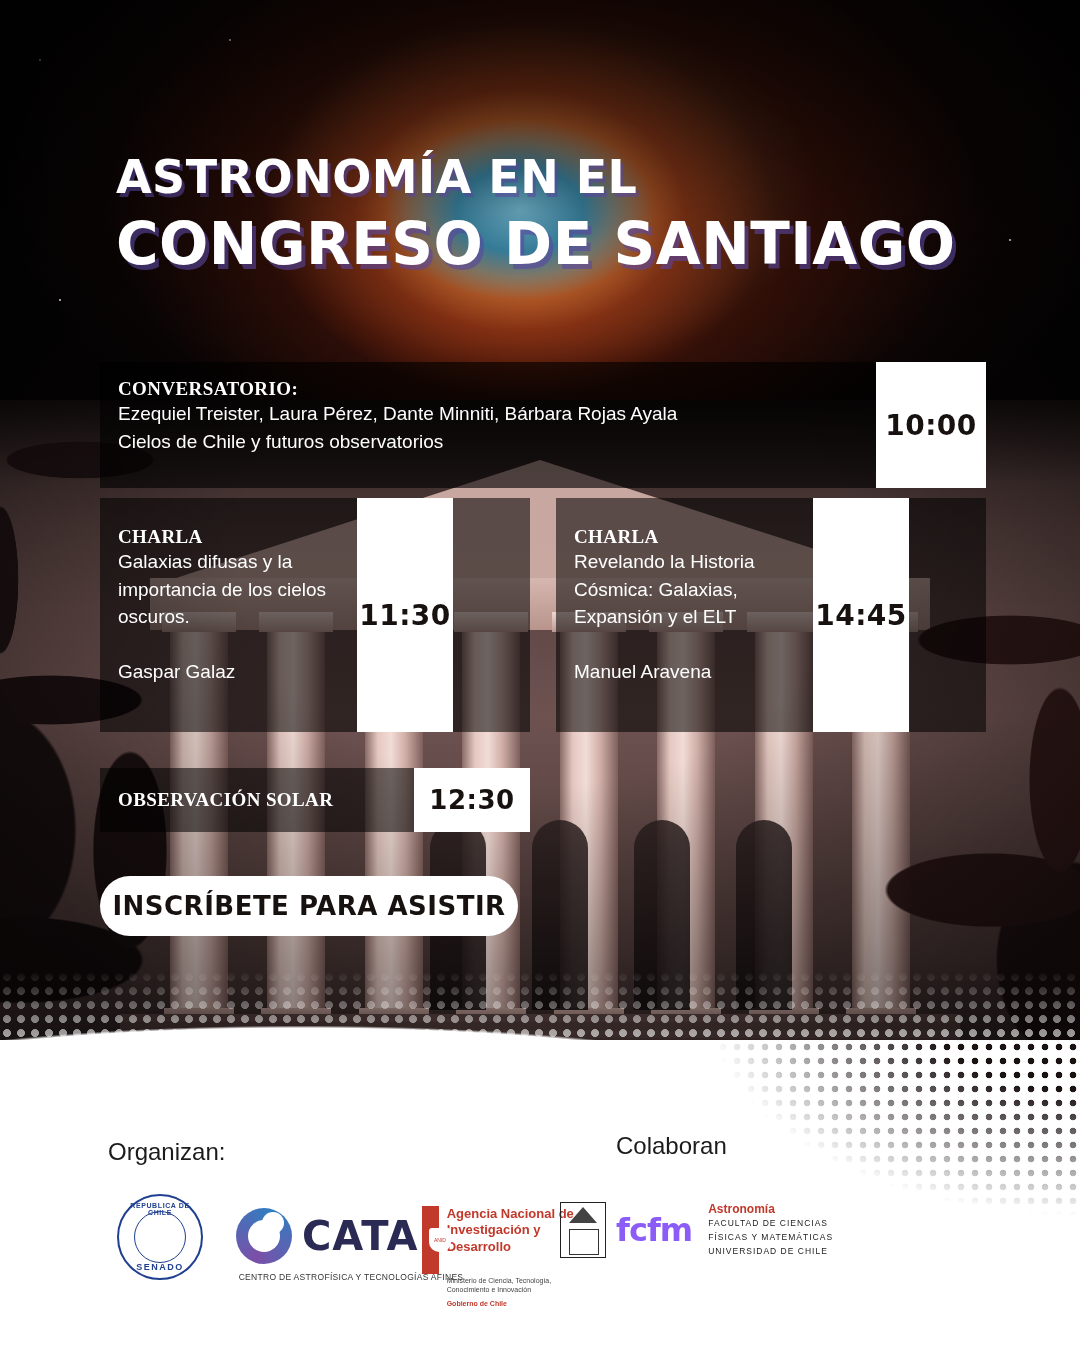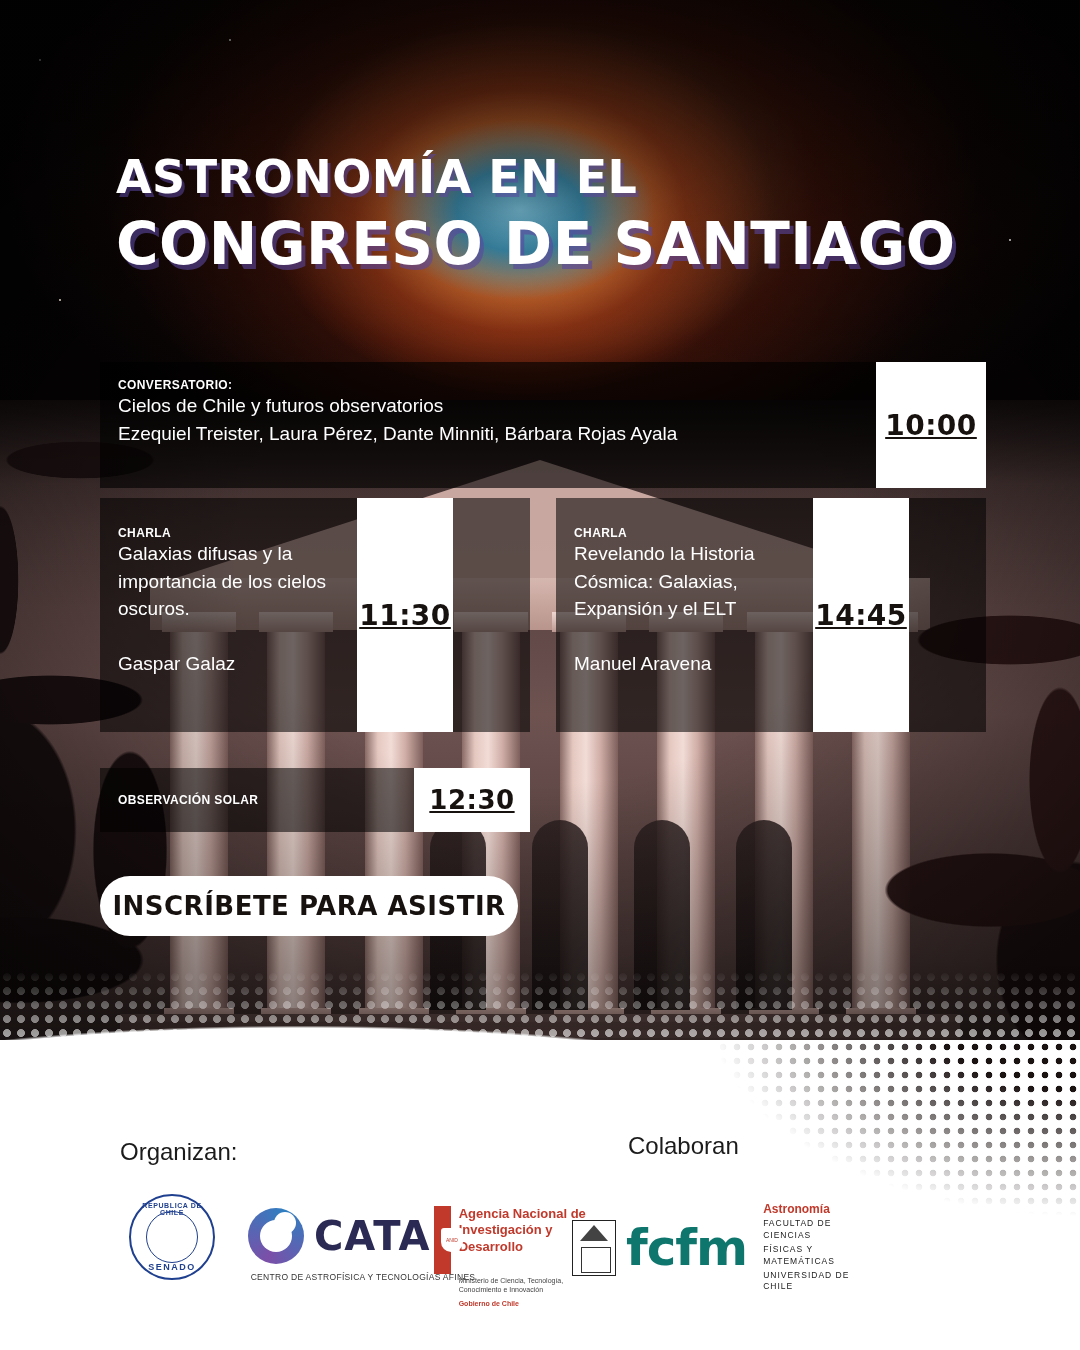--- a/index.html
+++ b/index.html
@@ -183,27 +183,27 @@
   .row-conv {
     position: absolute; left: 100px; top: 362px; width: 886px; height: 126px;
     background: rgba(0,0,0,.62);
     display: flex; align-items: stretch;
   }
   .row-conv .text { padding: 16px 20px 0 18px; color:#fff; flex: 1; }
   .chip {
     background:#fff; color:#17120f; font-weight:700;
     font-family:"DejaVu Sans", sans-serif;
     display:flex; align-items:center; justify-content:center;
-    font-size: 28px; letter-spacing:.5px;text-decoration:underline;
+    font-size: 28px; letter-spacing:.5px;
   }
   .chip-conv { width: 110px; }
 
   .kicker {
-    font-size: 12px; font-weight: 700; letter-spacing: .4px;
-    font-family:Liberation Sans, sans-serif; color:#fff; text-transform: uppercase;
+    font-size: 19px; font-weight: 700; letter-spacing: .4px;
+    font-family:Liberation Serif, serif; color:#fff; text-transform: uppercase;
   }
   .line { font-size: 19px; color:#fff; line-height: 1.45; }
 
   .card {
     position:absolute; background: rgba(0,0,0,.55);
     display:flex; align-items:stretch;
   }
   .card .text { padding: 28px 14px 0 18px; width: 257px; color:#fff; }
   .card .chip { width: 96px; }
   .card-left { left: 100px; top: 498px; width: 430px; height: 234px; }
@@ -220,21 +220,21 @@
 
   .cta {
     position:absolute; left:100px; top:876px; width:418px; height:60px;
     background:#fff; border-radius: 30px;
     display:flex; align-items:center; justify-content:center;
     color:#17120f; font-weight:700; font-size:26px; letter-spacing:.5px;
     font-family:"DejaVu Sans", sans-serif;
   }
 
   
-  .footer { position:absolute; left:16px; bottom:0; width:866px; height:310px; }
+  .footer { position:absolute; left:4px; bottom:0; width:866px; height:310px; }
   .f-label {
     position:absolute; font-size:24px; color:#1b1b1b;
     font-family:"Liberation Sans", sans-serif;
   }
   .organizan-label { left:104px; top:98px; }
   .colaboran-label { left:612px; top:92px; color:#1b1b1b; }
 
   .senado-logo {
     position:absolute; left:96px; top:150px; width:120px; height:90px;
     display:flex; align-items:flex-end; justify-content:center;
@@ -284,21 +284,21 @@
   .fcfm-seal { width:46px; height:56px; border:1.5px solid #222; position:relative; }
   .fcfm-seal::before {
     content:""; position:absolute; left:50%; top:4px; transform:translateX(-50%);
     width:0; height:0; border-left:14px solid transparent; border-right:14px solid transparent; border-bottom:16px solid #222;
     opacity:.85;
   }
   .fcfm-seal::after {
     content:""; position:absolute; left:8px; top:26px; width:28px; height:24px;
     border:1px solid #333;
   }
-  .fcfm-word { font-size:50px; font-weight:700; color:#0f766e; letter-spacing:-1px; font-family:"DejaVu Sans", sans-serif; }
+  .fcfm-word { font-size:32px; font-weight:700; color:#8b5cf6; letter-spacing:-1px; font-family:"DejaVu Sans", sans-serif; }
   .fcfm-right { padding-left:6px; }
   .fcfm-astro { font-size:12px; color:#c0392b; font-weight:700; }
   .fcfm-lines { font-size:8.5px; color:#1b1b1b; letter-spacing:1px; line-height:1.4; margin-top:2px; }
 
   .club-logo {
     position:absolute; left:842px; top:140px; width:150px; height:150px; border-radius:50%;
     background: radial-gradient(circle at 50% 40%, #3a2a55 0%, #120d1c 60%, #000 100%);
     border:2px solid #fff;
     overflow:hidden;
   }
@@ -358,22 +358,22 @@
   <div class="vignette"></div>
 
   <div class="title-wrap">
     <div class="title-line1">ASTRONOMÍA EN EL</div>
     <div class="title-line2">CONGRESO DE SANTIAGO</div>
   </div>
 
   <div class="row-conv">
     <div class="text">
       <div class="kicker">CONVERSATORIO:</div>
+      <div class="line">Ezequiel Treister, Laura Pérez, Dante Minniti, Bárbara Rojas Ayala</div>
       <div class="line">Cielos de Chile y futuros observatorios</div>
-      <div class="line">Ezequiel Treister, Laura Pérez, Dante Minniti, Bárbara Rojas Ayala</div>
     </div>
     <div class="chip chip-conv">10:00</div>
   </div>
 
   <div class="card card-left">
     <div class="text">
       <div class="kicker">CHARLA</div>
       <div class="line">Galaxias difusas y la importancia de los cielos oscuros.</div>
       <div class="speaker">Gaspar Galaz</div>
     </div>

